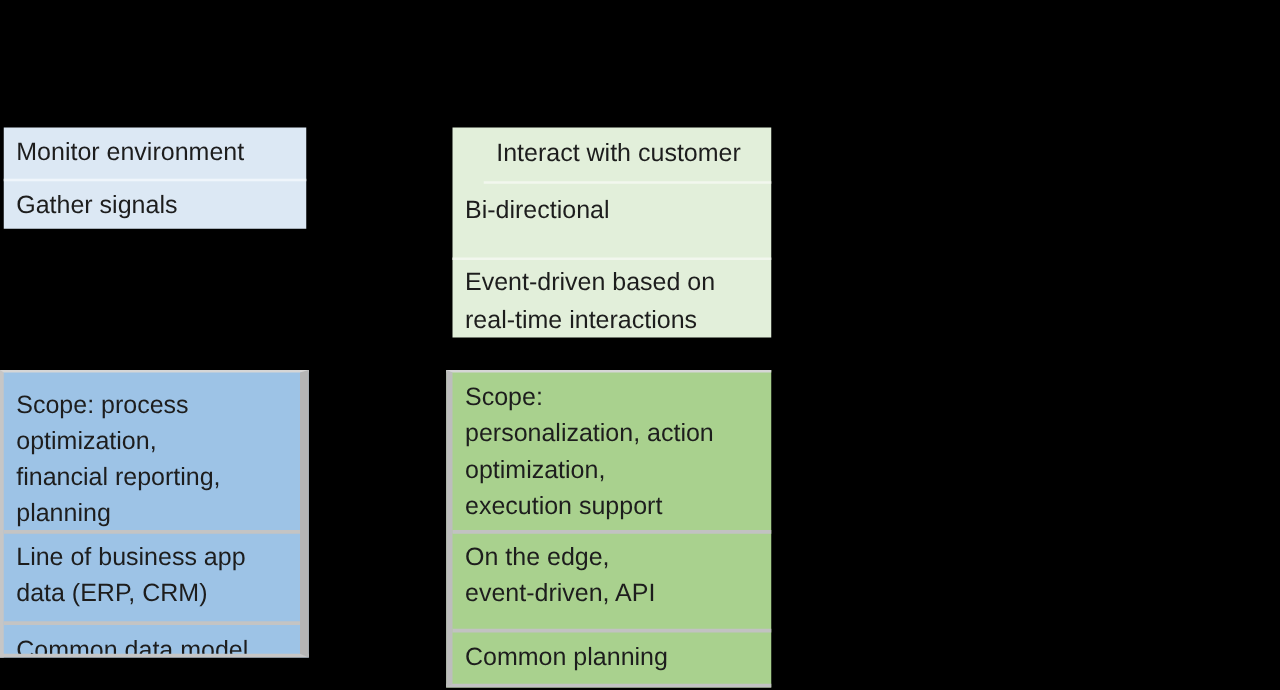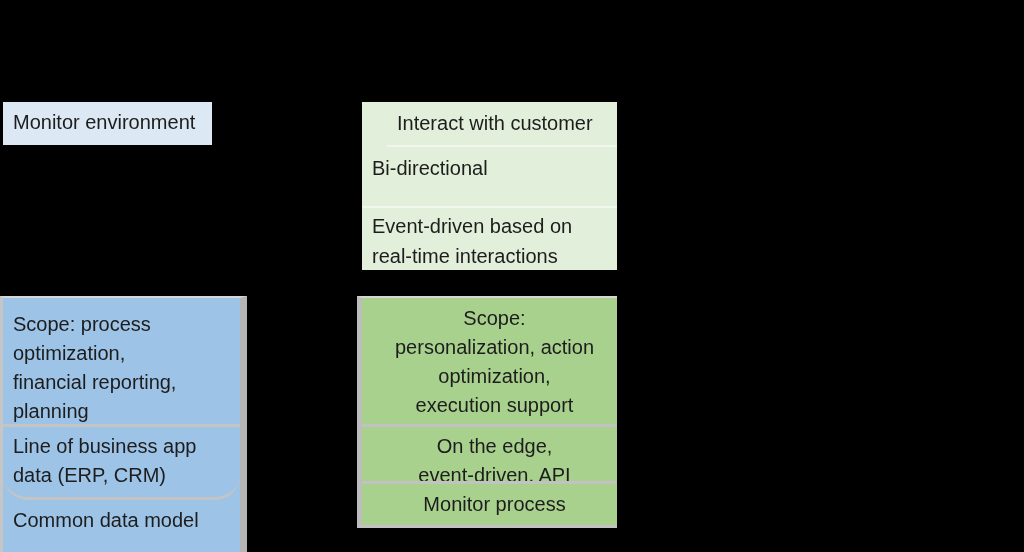--- a/index.html
+++ b/index.html
@@ -16,21 +16,21 @@
   .row {
     box-sizing: border-box;
     padding-left: 10px;
     font-size: 20px;
     color: #1d1d1d;
     white-space: pre-line;
     overflow: hidden;
   }
 
   
-  #tl { left: 3px; top: 102px; width: 209px; background: #dce8f4; }
+  #tl { left: 3px; top: 102px; width: 242px; background: #dce8f4; }
   #tl .row { border-bottom: 2px solid #eff5fb; }
   #tl .row:last-child { border-bottom: none; }
   #tl .row:nth-child(1) { height: 43px; line-height: 41px; }
   #tl .row:nth-child(2) { height: 38px; line-height: 38px; }
 
   
   #tr { left: 362px; top: 102px; width: 255px; background: #e2efda; }
   #tr .row { border-bottom: 2px solid #f2f7ee; }
   #tr .row:last-child { border-bottom: none; }
   #tr .row:nth-child(1) { height: 45px; line-height: 43px; margin-left: 25px; }
@@ -41,44 +41,44 @@
   #bl {
     left: 0; top: 296px; width: 247px; background: #9dc3e6;
     border-left: 3px solid #c6c6c6;
     border-right: 7px solid #b5b5b5;
     border-top: 2px solid #d6d6d6;
     border-bottom: 3px solid #c6c6c6;
   }
   #bl .row { border-bottom: 3px solid #c4c4c4; }
   #bl .row:last-child { border-bottom: none; }
   #bl .row:nth-child(1) { height: 129px; line-height: 29px; padding-top: 12px; }
-  #bl .row:nth-child(2) { height: 73px;  line-height: 29px; padding-top: 5px; border-radius: 25px; }
-  #bl .row:nth-child(3) { height: 52px;  line-height: 41px; }
+  #bl .row:nth-child(2) { height: 73px;  line-height: 29px; padding-top: 5px; }
+  #bl .row:nth-child(3) { height: 23px;  line-height: 41px; }
 
   
   #br {
     left: 357px; top: 296px; width: 260px; background: #a9d18e;
     border-left: 5px solid #bdbdbd;
     border-top: 2px solid #d6d6d6;
     border-bottom: 3px solid #c2c2c2;
-    text-align: center;
   }
   #br .row { border-bottom: 3px solid #c2c2c2; }
   #br .row:last-child { border-bottom: none; }
   #br .row:nth-child(1) { height: 129px; line-height: 29px; padding-top: 6px; }
-  #br .row:nth-child(2) { height: 57px;  line-height: 29px; padding-top: 5px; }
+  #br .row:nth-child(2) { height: 79px;  line-height: 29px; padding-top: 5px; }
   #br .row:nth-child(3) { height: 41px;  line-height: 41px; }
 </style>
 </head>
 <body>
 
 <div class="canvas">
 
   <div id="tl" class="tbl">
     <div class="row">Monitor environment</div>
+    <div class="row">Gather signals</div>
   </div>
 
   <div id="tr" class="tbl">
     <div class="row">Interact with customer</div>
     <div class="row">Bi-directional</div>
     <div class="row">Event-driven based on
 real-time interactions</div>
   </div>
 
   <div id="bl" class="tbl">
@@ -91,16 +91,16 @@
     <div class="row">Common data model</div>
   </div>
 
   <div id="br" class="tbl">
     <div class="row">Scope:
 personalization, action
 optimization,
 execution support</div>
     <div class="row">On the edge,
 event-driven, API</div>
-    <div class="row">Monitor process</div>
+    <div class="row">Common planning</div>
   </div>
 
 </div>
 
 </body></html>

